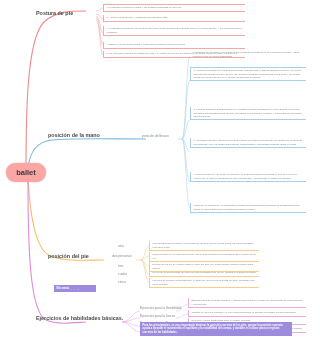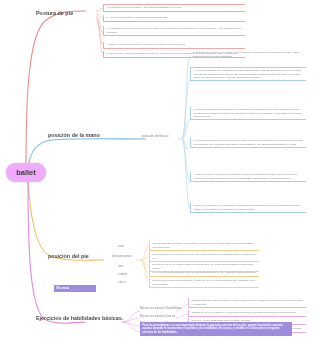--- a/index.html
+++ b/index.html
@@ -11,21 +11,21 @@
     position:relative;
   }
   #canvas{position:absolute;left:0;top:0;width:310px;height:353px;}
   svg.wires{position:absolute;left:0;top:0;width:310px;height:353px;pointer-events:none;}
 
   .node{position:absolute;box-sizing:border-box;}
 
   
   .root{
     left:6px;top:163px;width:40px;height:19px;
-    background:#f0abfc;border-radius:9px;
+    background:#fca5a5;border-radius:9px;
     box-shadow:0 0 2px rgba(0,0,0,.18);
     display:flex;align-items:center;justify-content:center;
     font-size:7.5px;font-weight:bold;color:#3a3a3a;
     z-index:6;
   }
 
   
   .btitle{font-size:5.4px;font-weight:bold;color:#4a4a4a;white-space:nowrap;}
   .t-pie{left:36px;top:10px;}
   .t-mano{left:48px;top:132px;}

